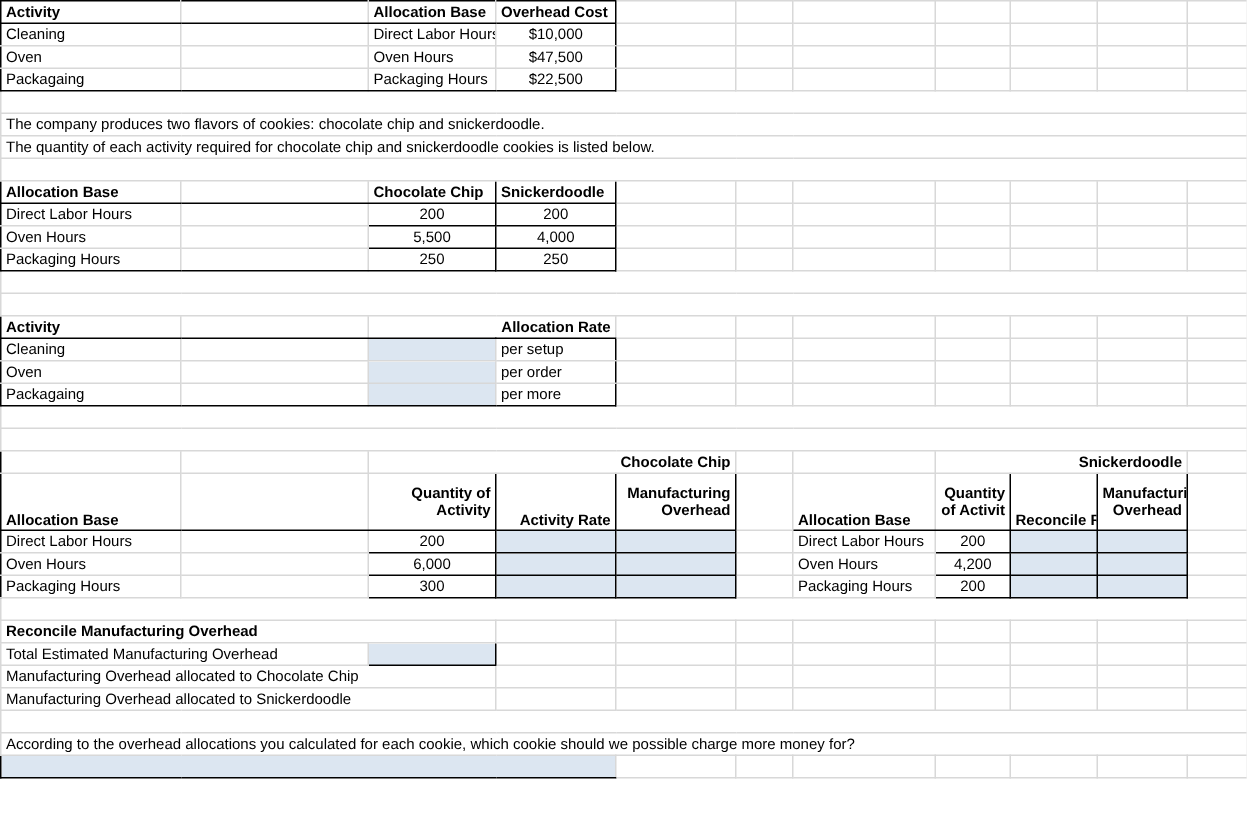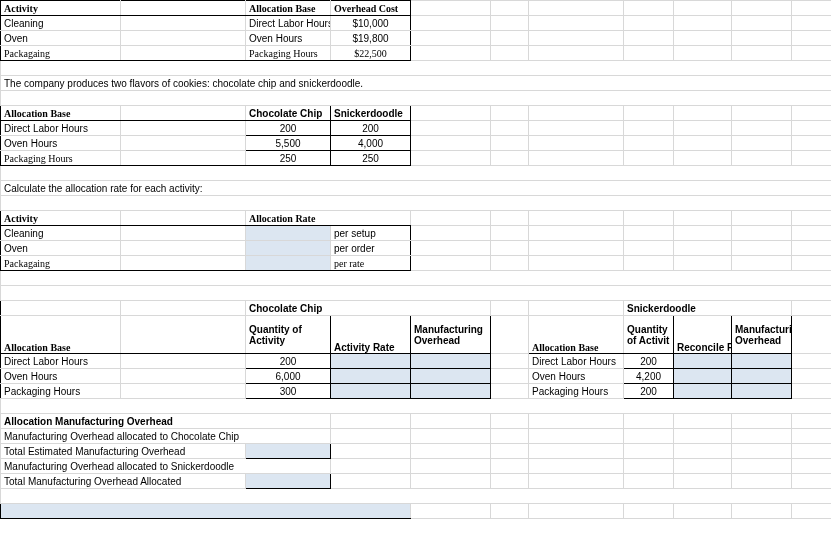--- a/index.html
+++ b/index.html
@@ -22,26 +22,26 @@
     border: 1px solid #d8d8d8;
     height: 15px;
     padding: 0 3px;
     white-space: nowrap;
     overflow: hidden;
     vertical-align: middle;
     font-size: 10px;
   }
   td.bord-all { border: 1px solid #000 !important; }
   td.bord-t { border-top: 1px solid #000 !important; }
-  td.bord-b { border-bottom: 1px solid #000 !important; font-family: Liberation Serif, serif; }
+  td.bord-b { border-bottom: 1px solid #000 !important; }
   td.bord-l { border-left: 1px solid #000 !important; }
   td.bord-r { border-right: 1px solid #000 !important; }
   td.bold { font-weight: bold; }
   td.right { text-align: center; }
-  td.center { text-align: left; }
+  td.center { text-align: right; }
   td.fill { background: #dce6f1; }
 </style>
 </head>
 <body>
 
 <table class="grid">
 <colgroup>
   <col style="width:120px">
       <col style="width:125px">
   <col style="width:85px">
@@ -79,21 +79,21 @@
         <td></td>
         <td></td>
         <td></td>
         <td></td>
         <td></td>
 </tr>
 <tr>
 <td class="bord-l">Oven</td>
         <td></td>
 <td>Oven Hours</td>
-<td class="right bord-r">$19,800</td>
+<td class="right bord-r">$47,500</td>
 <td></td>
         <td></td>
         <td></td>
         <td></td>
         <td></td>
         <td></td>
         <td></td>
 </tr>
 <tr>
 <td class="bord-l bord-b">Packagaing</td>
@@ -108,20 +108,23 @@
         <td></td>
         <td></td>
 </tr>
 <tr>
         <td colspan="11"></td>
       </tr>
 <tr>
         <td colspan="11">The company produces two flavors of cookies: chocolate chip and snickerdoodle.</td>
       </tr>
 <tr>
+        <td colspan="11">The quantity of each activity required for chocolate chip and snickerdoodle cookies is listed below.</td>
+      </tr>
+<tr>
         <td colspan="11"></td>
       </tr>
 
 <tr>
 <td class="bold bord-t bord-b bord-l">Allocation Base</td>
 <td class="bord-t bord-b"></td>
 <td class="bold bord-all">Chocolate Chip</td>
 <td class="bold bord-all">Snickerdoodle</td>
 <td></td>
         <td></td>
@@ -167,23 +170,20 @@
         <td></td>
         <td></td>
         <td></td>
         <td></td>
         <td></td>
 </tr>
 <tr>
         <td colspan="11"></td>
       </tr>
 <tr>
-        <td colspan="11">Calculate the allocation rate for each activity:</td>
-      </tr>
-<tr>
         <td colspan="11"></td>
       </tr>
 
 <tr>
 <td class="bold bord-t bord-b bord-l">Activity</td>
 <td class="bord-t bord-b"></td>
 <td class="bold bord-t bord-b center" colspan="2">Allocation Rate</td>
 <td></td>
         <td></td>
         <td></td>
@@ -215,21 +215,21 @@
         <td></td>
         <td></td>
         <td></td>
         <td></td>
         <td></td>
 </tr>
 <tr>
 <td class="bord-l bord-b">Packagaing</td>
         <td class="bord-b"></td>
 <td class="fill bord-l bord-b"></td>
-<td class="bord-r bord-b">per rate</td>
+<td class="bord-r bord-b">per more</td>
 <td></td>
         <td></td>
         <td></td>
         <td></td>
         <td></td>
         <td></td>
         <td></td>
 </tr>
 <tr>
         <td colspan="11"></td>
@@ -297,32 +297,21 @@
 <td class="bord-all right">200</td>
 <td class="bord-all fill"></td>
 <td class="bord-all fill"></td>
 <td></td>
 </tr>
 <tr>
         <td colspan="11"></td>
       </tr>
 
 <tr>
-        <td class="bold" colspan="3">Allocation Manufacturing Overhead</td>
-        <td></td>
-        <td></td>
-        <td></td>
-        <td></td>
-        <td></td>
-        <td></td>
-        <td></td>
-        <td></td>
-      </tr>
-<tr>
-        <td colspan="3">Manufacturing Overhead allocated to Chocolate Chip</td>
+        <td class="bold" colspan="3">Reconcile Manufacturing Overhead</td>
         <td></td>
         <td></td>
         <td></td>
         <td></td>
         <td></td>
         <td></td>
         <td></td>
         <td></td>
       </tr>
 <tr>
@@ -331,44 +320,46 @@
         <td></td>
         <td></td>
         <td></td>
         <td></td>
         <td></td>
         <td></td>
         <td></td>
         <td></td>
       </tr>
 <tr>
+        <td colspan="3">Manufacturing Overhead allocated to Chocolate Chip</td>
+        <td></td>
+        <td></td>
+        <td></td>
+        <td></td>
+        <td></td>
+        <td></td>
+        <td></td>
+        <td></td>
+      </tr>
+<tr>
         <td colspan="3">Manufacturing Overhead allocated to Snickerdoodle</td>
         <td></td>
         <td></td>
         <td></td>
         <td></td>
         <td></td>
         <td></td>
         <td></td>
         <td></td>
       </tr>
 <tr>
-        <td colspan="2">Total Manufacturing Overhead Allocated</td>
-        <td class="fill bord-all"></td>
-        <td></td>
-        <td></td>
-        <td></td>
-        <td></td>
-        <td></td>
-        <td></td>
-        <td></td>
-        <td></td>
-      </tr>
-<tr>
-        <td colspan="11"></td>
+        <td colspan="11"></td>
+      </tr>
+<tr>
+        <td colspan="11">According to the overhead allocations you calculated for each cookie, which cookie should we possible charge more money for?</td>
       </tr>
 <tr>
         <td class="bord-t bord-b bord-l fill" colspan="4"></td>
         <td></td>
         <td></td>
         <td></td>
         <td></td>
         <td></td>
         <td></td>
         <td></td>

